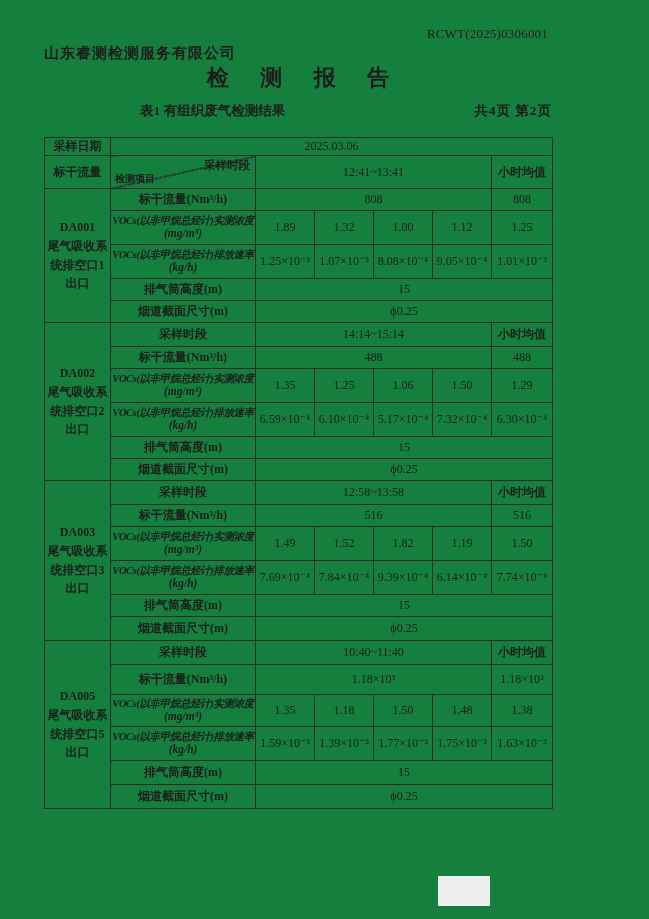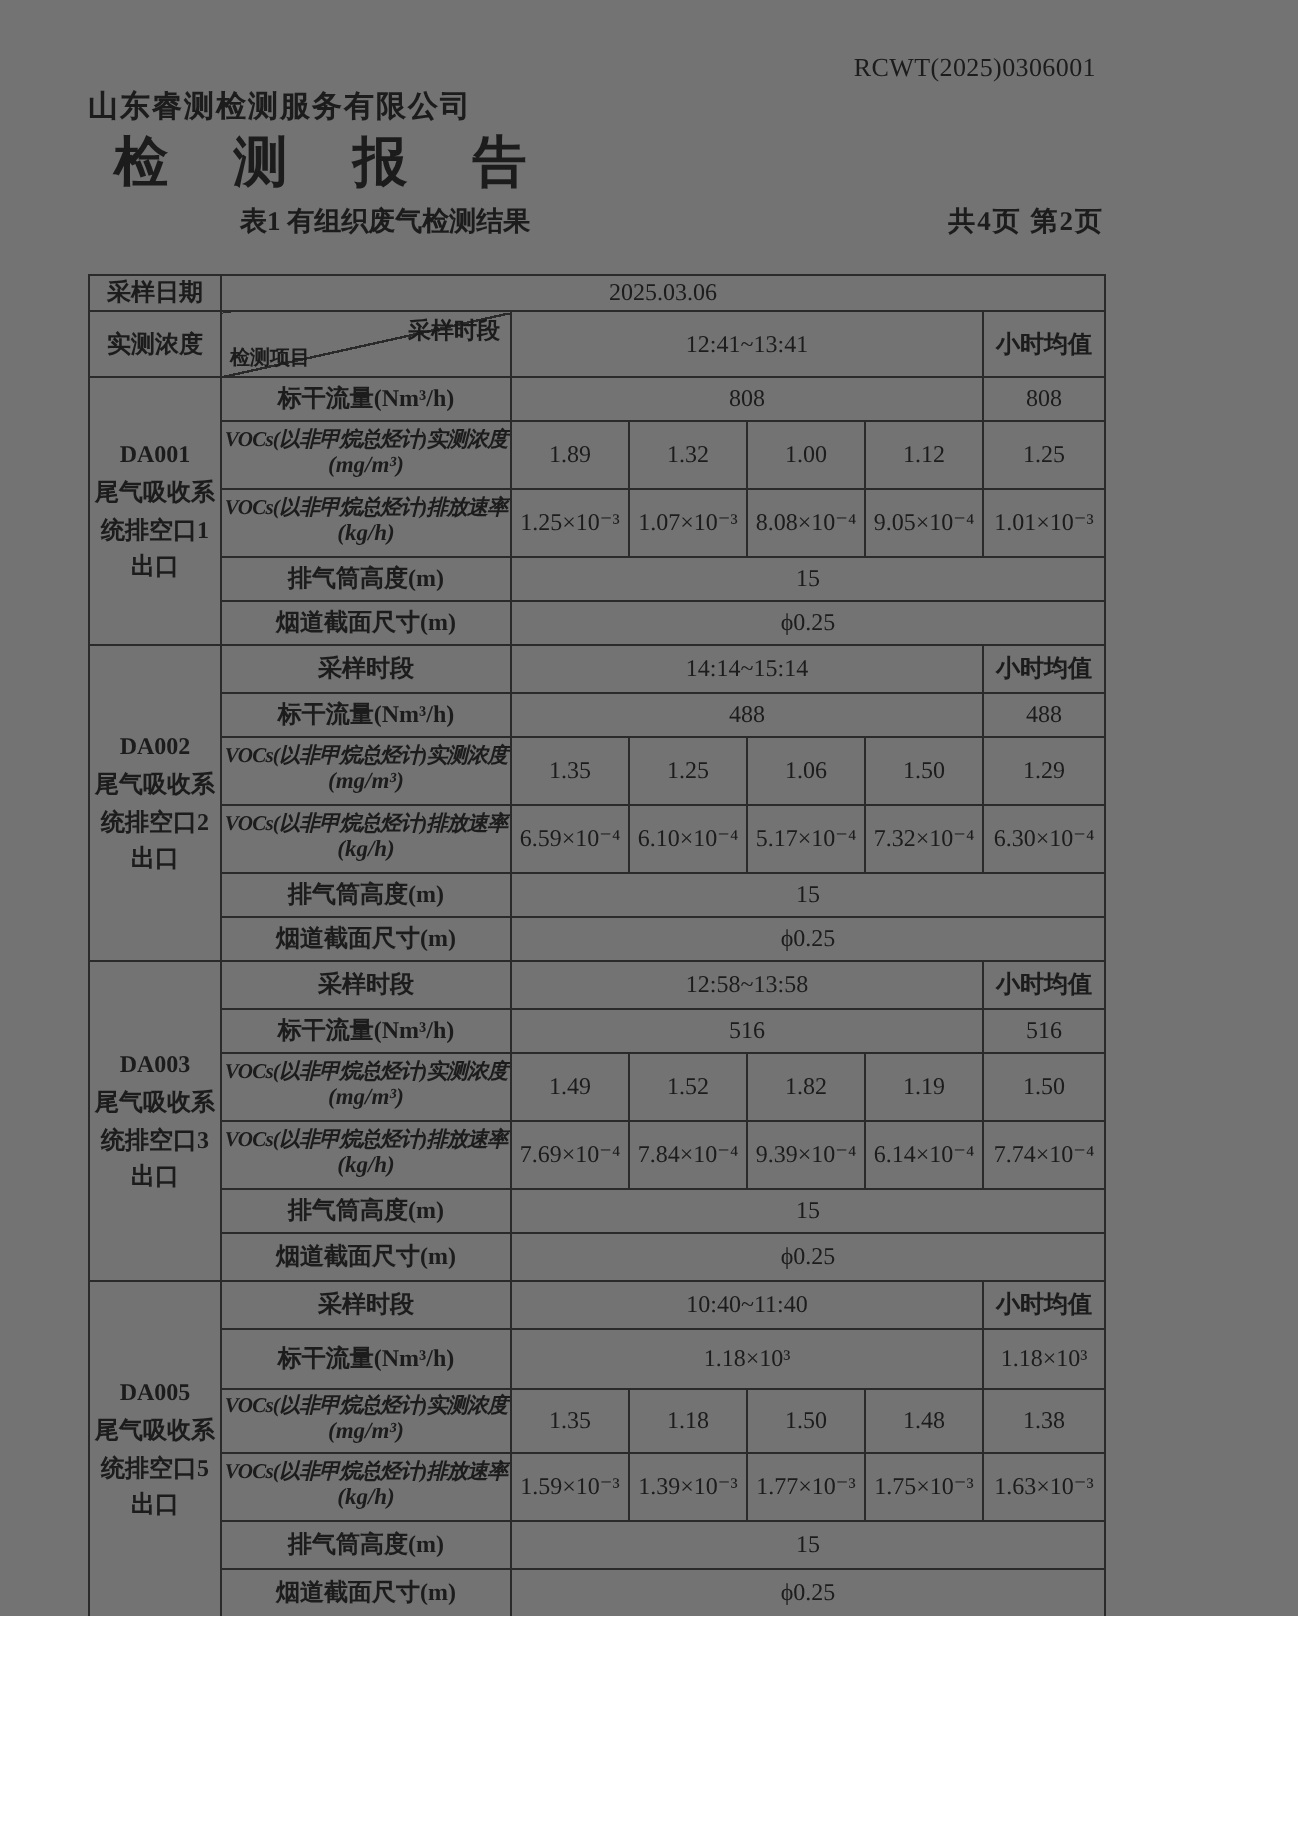--- a/index.html
+++ b/index.html
@@ -1,27 +1,27 @@
 <!DOCTYPE html>
 <html><head>
 <meta charset="utf-8">
 <style>
   html,body{margin:0;padding:0;background:#ffffff;}
   .page{
-    position:relative;width:649px;height:808px;background:#737373;
+    position:relative;width:649px;height:919px;background:#15803d;
     font-family:"Liberation Serif","DejaVu Serif",serif;color:#1c1c1c;overflow:hidden;
   }
   .report-no{position:absolute;top:26px;right:101px;font-size:13px;letter-spacing:.2px;}
   .company{position:absolute;top:44px;left:44px;width:508px;text-align:left;
     font-size:15px;font-weight:700;letter-spacing:1px;}
-  .title{position:absolute;top:63px;left:44px;width:508px;text-align:left;
-    font-size:27px;font-weight:700;letter-spacing:13px;text-indent:13px;}
+  .title{position:absolute;top:63px;left:44px;width:508px;text-align:center;
+    font-size:22px;font-weight:700;letter-spacing:13px;text-indent:13px;}
   .caption{position:absolute;top:102px;left:44px;width:508px;font-size:13.5px;
     font-weight:600;display:flex;justify-content:space-between;}
-  .caption .cap-left{margin-left:76px;}
+  .caption .cap-left{margin-left:96px;}
   .caption .cap-right{letter-spacing:1px;}
 
   table.results{
     position:absolute;left:44px;top:121px;width:508px;
     border-collapse:collapse;table-layout:fixed;margin-top:16px;
   }
   table.results td{
     border:1px solid #2a2a2a;text-align:center;vertical-align:middle;
     font-size:12px;padding:0 1px;overflow:hidden;
   }
@@ -71,21 +71,21 @@
       <col style="width:61px">
     </colgroup>
 
     <tbody>
         <tr class="rh18">
       <td class="cjk">采样日期</td>
       <td colspan="6">2025.03.06</td>
     </tr>
 
     <tr class="rh33">
-      <td class="cjk">实测浓度</td>
+      <td class="cjk">标干流量</td>
       <td class="diag">
         <span class="dt">采样时段</span>
         <span class="db">检测项目</span>
       </td>
       <td colspan="4">12:41~13:41</td>
       <td class="cjk">小时均值</td>
     </tr>
 
     <tr class="rh22">
       <td class="point-cell" rowspan="5">

